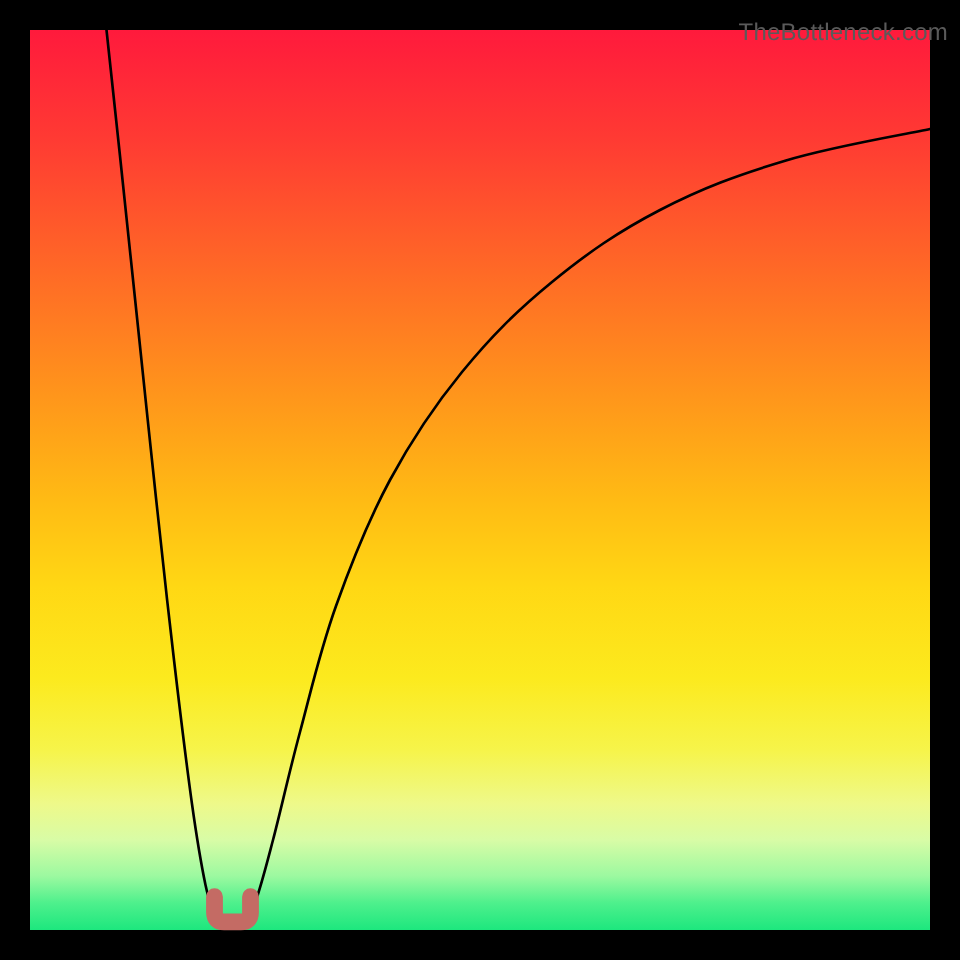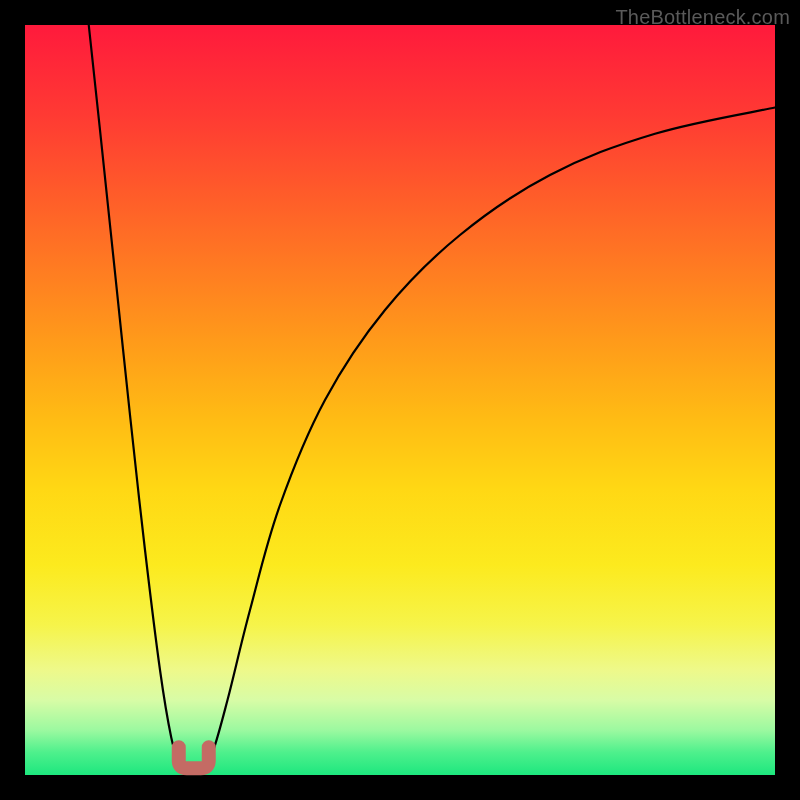--- a/index.html
+++ b/index.html
@@ -30,21 +30,21 @@
       #f6f44a 80%,
       #eef98a 86%,
       #d8fca6 90%,
       #9cf9a0 94%,
       #4ef08c 97%,
       #1de77e 100%);
   }
 
   .watermark {
     position: absolute;
-    top: 6px;
+    top: 16px;
     right: 10px;
     color: #5a5a5a;
     font-size: 20px;
     font-weight: 400;
     letter-spacing: 0.2px;
     user-select: none;
     margin-left: 26px;
   }
 
   svg.overlay {

